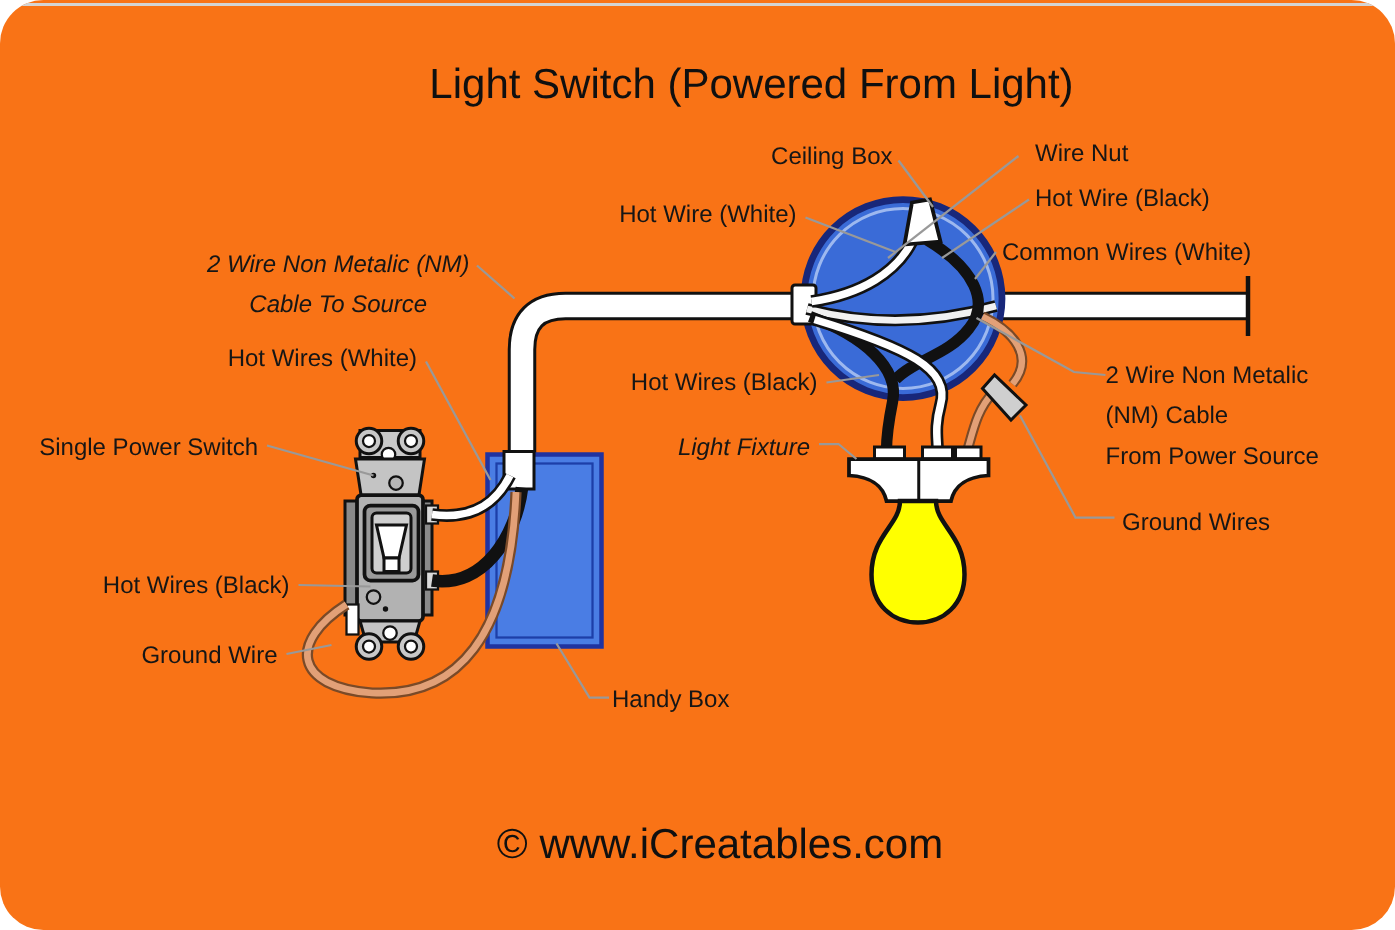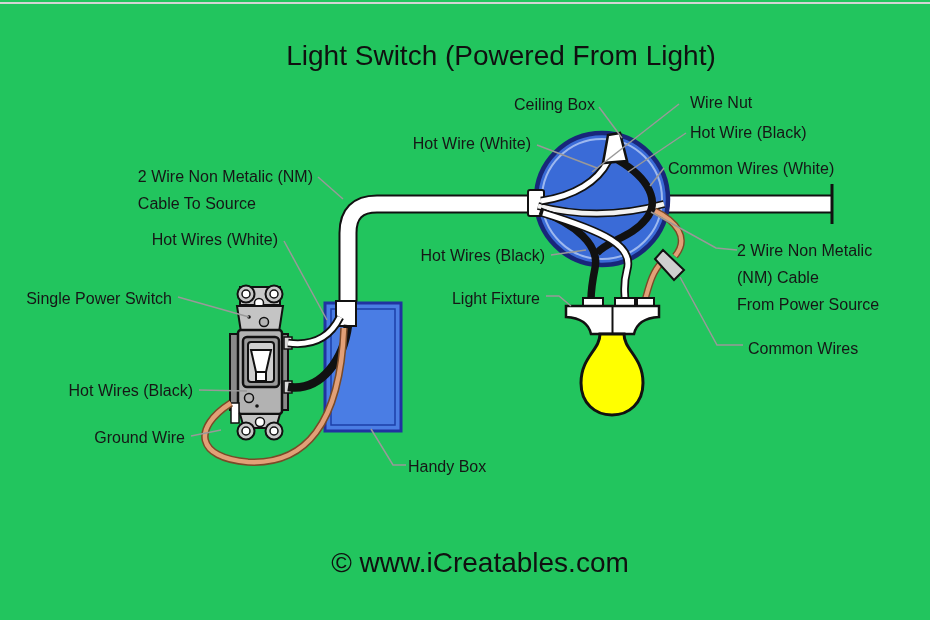--- a/index.html
+++ b/index.html
@@ -1,24 +1,24 @@
 <!DOCTYPE html>
 <html><head>
 <meta charset="utf-8">
 <style>
   html,body{margin:0;padding:0;background:#fff;}
-  .canvas{position:relative;width:930px;height:620px;background:#22c55e;overflow:hidden;
-          font-family:"Liberation Sans",sans-serif;color:#1a1a1a;}
+  .canvas{position:relative;width:930px;height:620px;background:#f97316;overflow:hidden;
+          font-family:"Liberation Sans",sans-serif;color:#1a1a1a;border-radius:29px;}
   .top-rule{position:absolute;left:0;top:2px;width:930px;height:2px;background:#d4d4d4;}
   .title{position:absolute;left:72px;width:858px;top:40px;text-align:center;
          font-size:28px;color:#101010;}
   .copyright{position:absolute;left:0;width:960px;top:547px;text-align:center;
          font-size:28px;color:#101010;}
   .lbl{position:absolute;font-size:16px;line-height:27px;white-space:nowrap;color:#161616;}
-  .ar{text-align:left;}
+  .ar{text-align:center;font-style:italic;}
   svg.diagram{position:absolute;left:0;top:0;}
 </style>
 </head>
 <body>
 
 <div class="canvas">
   <div class="top-rule"></div>
 
   <div class="title">Light Switch (Powered From Light)</div>
 
@@ -158,16 +158,16 @@
   <div class="lbl" style="right:737px;top:377px">Hot Wires (Black)</div>
   <div class="lbl" style="right:745px;top:424px">Ground Wire</div>
   <div class="lbl" style="left:408px;top:453px">Handy Box</div>
 
   <div class="lbl" style="left:737px;top:237px">
     <div>2 Wire Non Metalic</div>
     <div>(NM) Cable</div>
     <div>From Power Source</div>
   </div>
 
-  <div class="lbl" style="left:748px;top:335px">Common Wires</div>
+  <div class="lbl" style="left:748px;top:335px">Ground Wires</div>
 
   <div class="copyright">© www.iCreatables.com</div>
 </div>
 
 </body></html>

